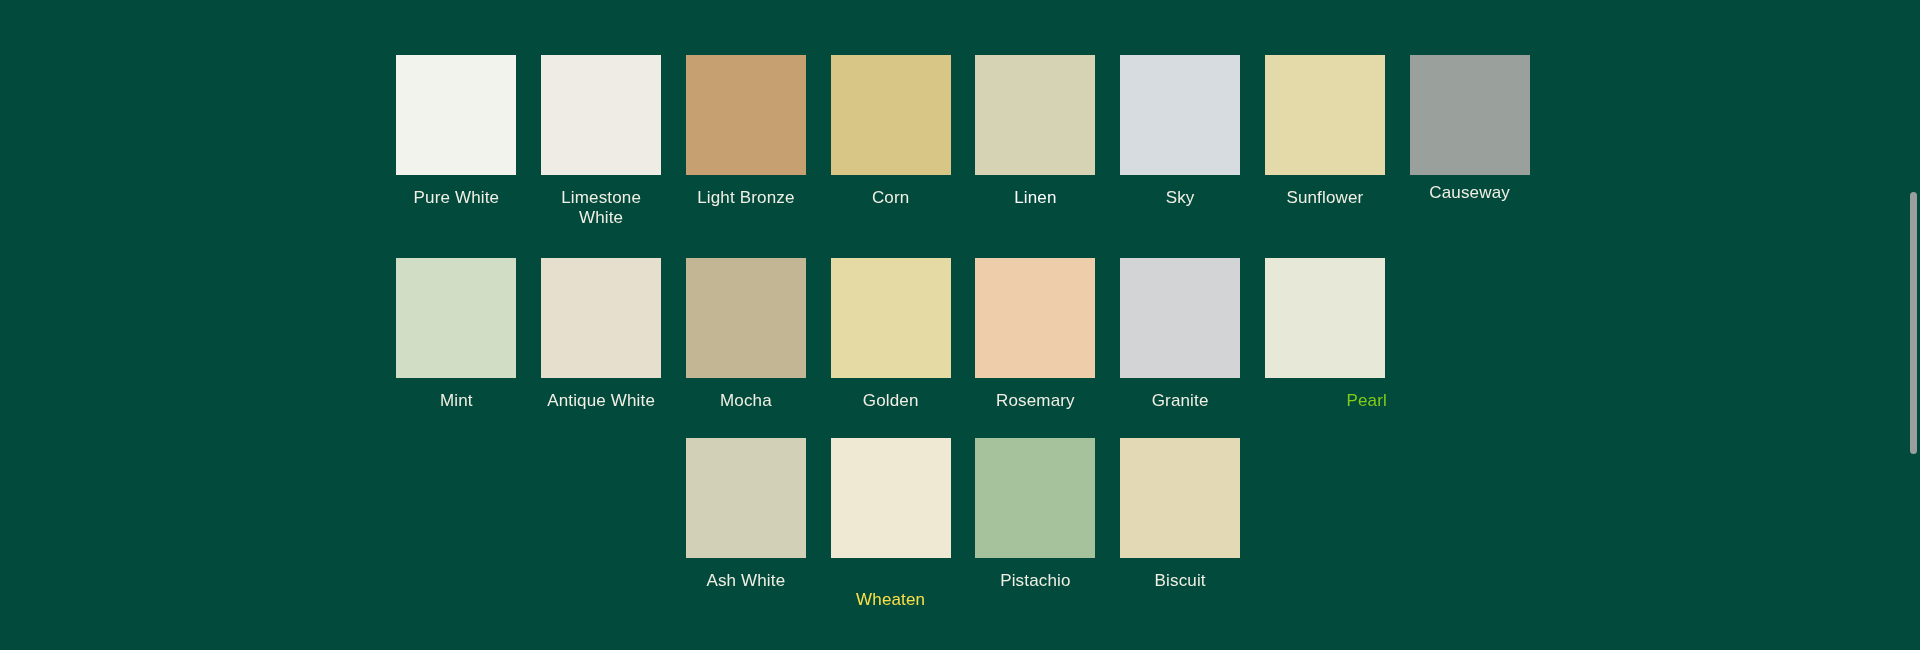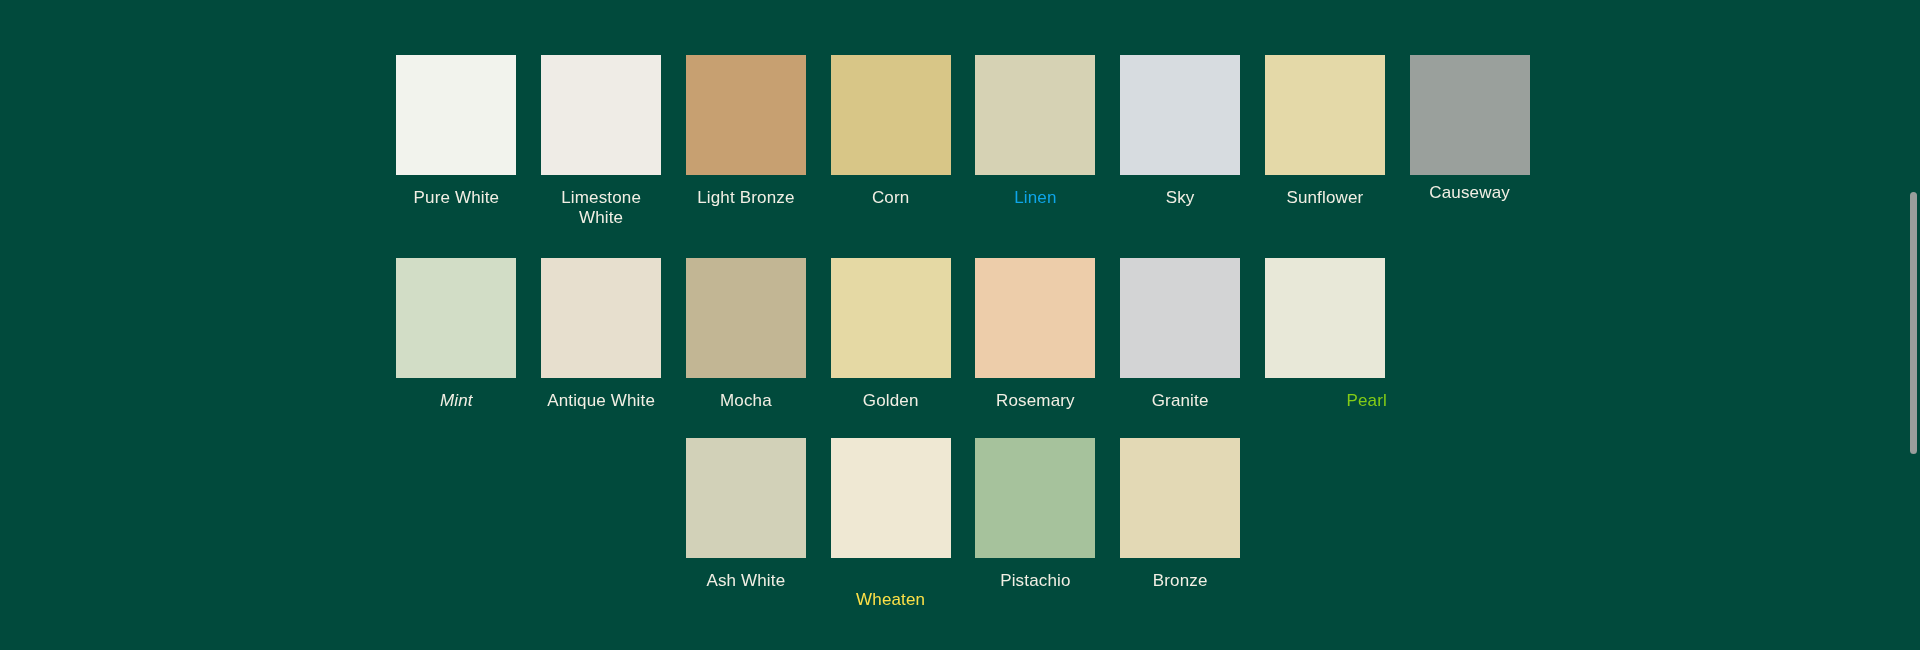--- a/index.html
+++ b/index.html
@@ -102,39 +102,39 @@
       <div class="swatch-cell">
         <div class="swatch-chip" style="background: rgb(199, 160, 113);"></div>
         <div class="swatch-label" style="color: rgb(242, 239, 228);">Light Bronze</div>
       </div>
       <div class="swatch-cell">
         <div class="swatch-chip" style="background: rgb(216, 198, 135);"></div>
         <div class="swatch-label" style="color: rgb(242, 239, 228);">Corn</div>
       </div>
       <div class="swatch-cell">
         <div class="swatch-chip" style="background: rgb(214, 210, 180);"></div>
-        <div class="swatch-label" style="color: #0ea5e9;">Linen</div>
+        <div class="swatch-label" style="color: #ffffff;">Linen</div>
       </div>
       <div class="swatch-cell">
         <div class="swatch-chip" style="background: rgb(215, 220, 224);"></div>
         <div class="swatch-label" style="color: rgb(242, 239, 228);">Sky</div>
       </div>
       <div class="swatch-cell">
         <div class="swatch-chip" style="background: rgb(228, 217, 168);"></div>
         <div class="swatch-label" style="color: rgb(242, 239, 228);">Sunflower</div>
       </div>
       <div class="swatch-cell">
         <div class="swatch-chip" style="background: rgb(154, 160, 156);"></div>
         <div class="swatch-label" style="color: rgb(242, 239, 228); margin-top: 8px;">Causeway</div>
       </div>
     </div>
   <div class="row-block row-2">
       <div class="swatch-cell">
         <div class="swatch-chip" style="background: rgb(210, 221, 198);"></div>
-        <div class="swatch-label" style="color: rgb(242, 239, 228); font-style: italic;">Mint</div>
+        <div class="swatch-label" style="color: rgb(242, 239, 228);">Mint</div>
       </div>
       <div class="swatch-cell">
         <div class="swatch-chip" style="background: rgb(231, 223, 206);"></div>
         <div class="swatch-label" style="color: rgb(242, 239, 228);">Antique White</div>
       </div>
       <div class="swatch-cell">
         <div class="swatch-chip" style="background: rgb(194, 182, 148);"></div>
         <div class="swatch-label" style="color: rgb(242, 239, 228);">Mocha</div>
       </div>
       <div class="swatch-cell">
@@ -164,21 +164,21 @@
       <div class="swatch-cell">
         <div class="swatch-chip" style="background: rgb(239, 232, 211);"></div>
         <div class="swatch-label" style="color: #fde047; margin-top: 32px;">Wheaten</div>
       </div>
       <div class="swatch-cell">
         <div class="swatch-chip" style="background: rgb(166, 194, 156);"></div>
         <div class="swatch-label" style="color: rgb(242, 239, 228);">Pistachio</div>
       </div>
       <div class="swatch-cell">
         <div class="swatch-chip" style="background: rgb(227, 217, 181);"></div>
-        <div class="swatch-label" style="color: rgb(242, 239, 228);">Bronze</div>
+        <div class="swatch-label" style="color: rgb(242, 239, 228);">Biscuit</div>
       </div>
     </div>
 
   <div class="scrollbar-track">
     <div class="scrollbar-thumb" style="background: rgb(154, 158, 156);"></div>
   </div>
 
 </div>
 
 </body></html>

